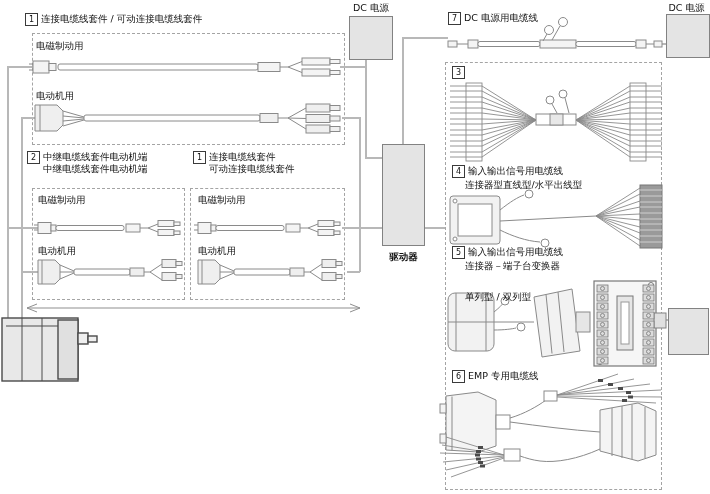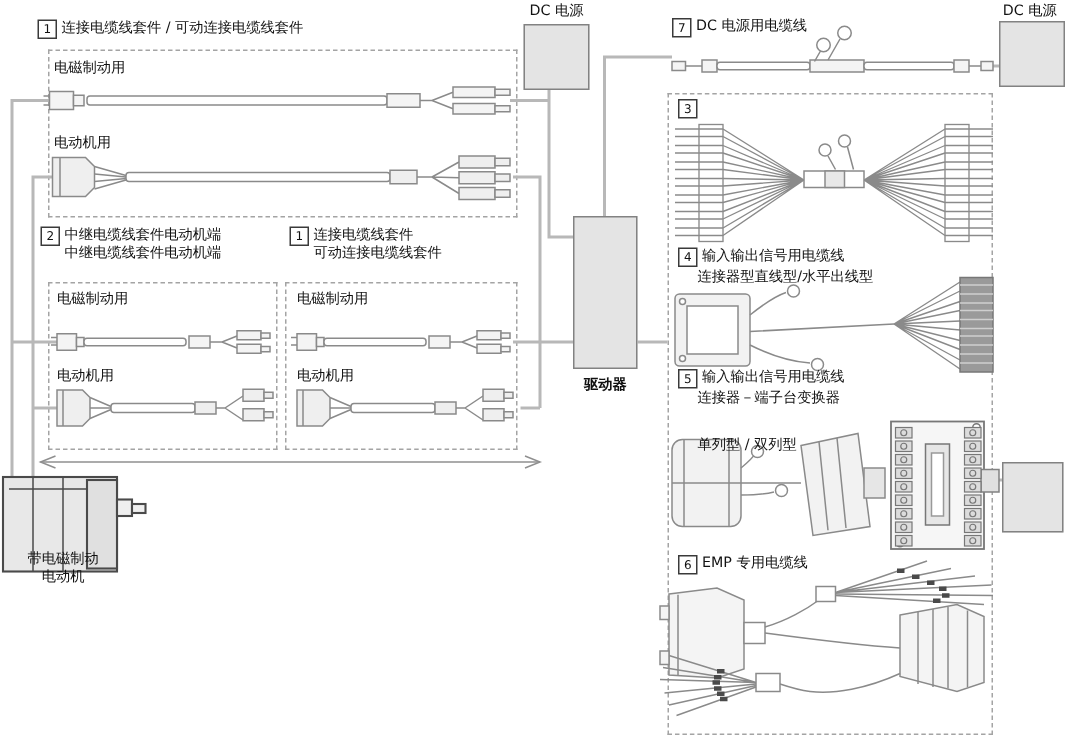--- a/index.html
+++ b/index.html
@@ -259,24 +259,20 @@
       <span class="txt">连接电缆线套件</span>
       <span class="txt">可动连接电缆线套件</span>
     </span>
   </div>
   <div class="clab" style="left:38px;top:194px;">电磁制动用</div>
   <div class="clab" style="left:38px;top:245px;">电动机用</div>
   <div class="clab" style="left:198px;top:194px;">电磁制动用</div>
   <div class="clab" style="left:198px;top:245px;">电动机用</div>
 
 
-  <div class="clab" style="left:0px;top:367px;width:84px;">
-    <span class="txt">带电磁制动</span>
-    <span class="txt">电动机</span>
-  </div>
 
   <div class="clab" style="left:347px;top:2px;width:48px;">DC 电源</div>
   <div class="clab" style="left:663px;top:2px;width:47px;">DC 电源</div>
   <div class="clab" style="left:380px;top:251px;width:47px;font-weight:bold;">驱动器</div>
   <div class="clab" style="left:698px;top:279px;width:44px;">
     <span class="txt">主机</span>
     <span class="txt">系统</span>
   </div>
 
   <div class="lab" style="left:448px;top:12px;">

